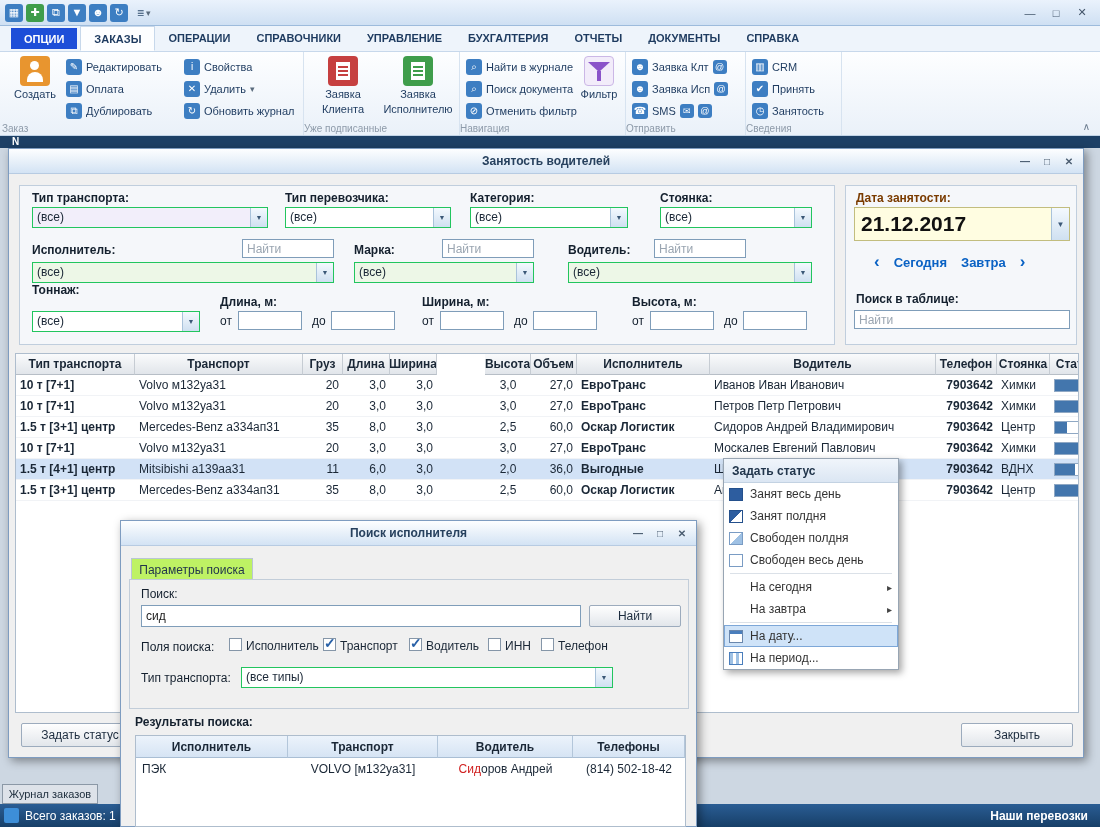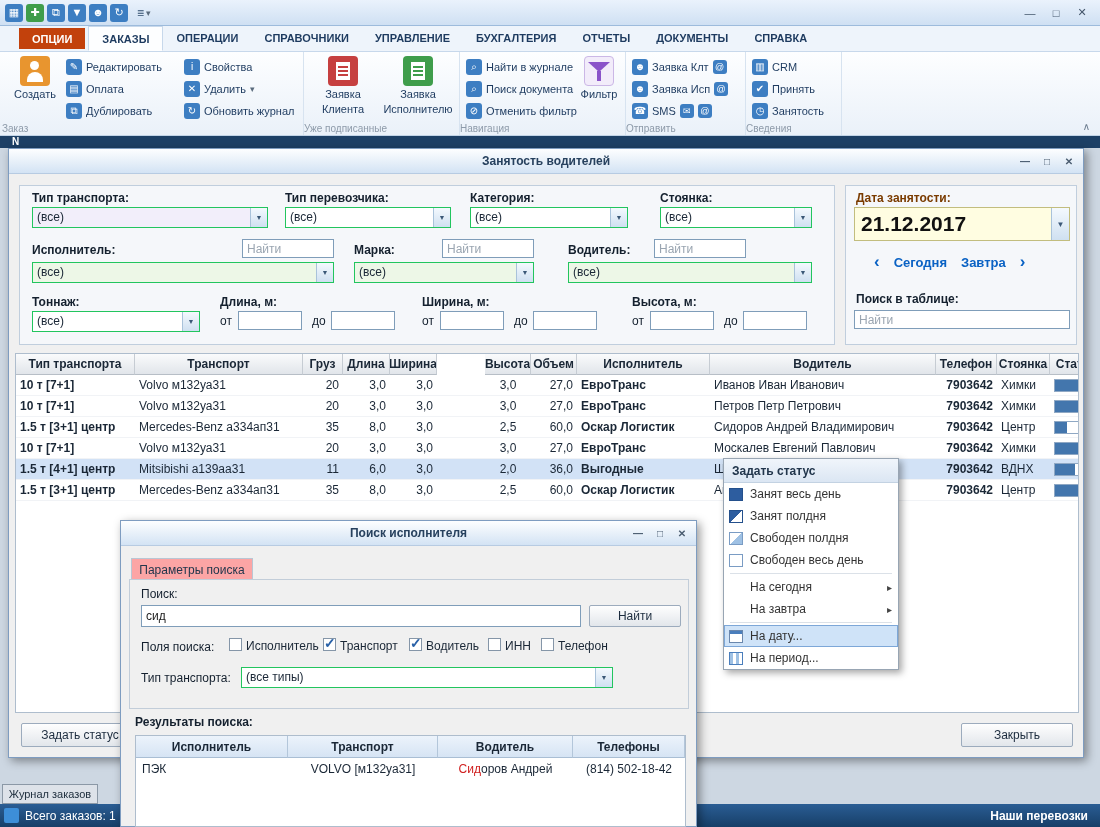--- a/index.html
+++ b/index.html
@@ -18,21 +18,21 @@
   .qmenu{display:flex;align-items:center;gap:2px;margin-left:6px;color:#2c4a6b;font-size:12px;}
   .title-text{position:absolute;left:0;right:0;text-align:center;font-weight:bold;color:#1d3a5f;}
   .win-controls{margin-left:auto;display:flex;gap:2px;padding-right:6px;z-index:2;}
   .win-btn{width:24px;height:18px;display:flex;align-items:center;justify-content:center;
     color:#44566b;font-size:11px;}
 
   
   .tabs{position:absolute;left:0;top:26px;right:0;height:26px;background:#eef4fb;
     border-bottom:1px solid #c7d8eb;display:flex;align-items:stretch;padding-left:3px;}
   .tab{padding:6px 13px 0 13px;font-size:11px;font-weight:bold;color:#1d3a5f;}
-  .tab.options{background:#c2410c;color:#fff;margin:2px 3px 2px 16px;padding:5px 13px;}
+  .tab.options{background:#1d4ed8;color:#fff;margin:2px 3px 2px 8px;padding:5px 13px;}
   .tab.active{background:#fdfeff;border:1px solid #c7d8eb;border-bottom:1px solid #fdfeff;}
 
   
   .ribbon{position:absolute;left:0;top:52px;right:0;height:84px;
     background:linear-gradient(#fdfeff,#eaf1f9);border-bottom:1px solid #c2d4e7;}
   .rgroup{position:absolute;top:0;bottom:0;border-right:1px solid #d7e3f0;}
   .rgroup-label{position:absolute;bottom:1px;left:0;right:0;text-align:left;
     font-size:10px;color:#8d9aa9;}
   .rlarge{position:absolute;top:4px;display:flex;flex-direction:column;align-items:center;
     gap:2px;font-size:11px;color:#1d3a5f;text-align:center;line-height:1.15;}
@@ -151,21 +151,21 @@
   .msep{height:1px;background:#dbe1e8;margin:2px 6px;}
   .ic-busy-full{background:#2d5d9f;border:1px solid #24508c;}
   .ic-busy-half{background:linear-gradient(135deg,#2d5d9f 50%,#fff 50%);border:1px solid #24508c;}
   .ic-free-full{background:#fff;border:1px solid #7a9cc4;}
   .ic-free-half{background:linear-gradient(135deg,#fff 50%,#9fc1e4 50%);border:1px solid #7a9cc4;}
   .ic-cal{background:#fff;border:1px solid #6a87ad;position:relative;}
   .ic-cal::before{content:"";position:absolute;left:0;right:0;top:0;height:3px;background:#4a7ebc;}
   .ic-period{border:1px solid #4a7ebc;background:repeating-linear-gradient(90deg,#9fc1e4 0 3px,#fff 3px 6px);}
 
   
-  .ptab{position:absolute;background:#fca5a5;border:1px solid #b9c6d4;border-bottom:none;
+  .ptab{position:absolute;background:#bef264;border:1px solid #b9c6d4;border-bottom:none;
     display:flex;align-items:center;justify-content:center;color:#22364c;}
   .pbox{position:absolute;border:1px solid #c2cdd9;}
   .cb{position:absolute;width:13px;height:13px;border:1px solid #8596a8;background:#fff;}
   .cb.checked::after{content:"✓";position:absolute;top:-4px;left:0px;color:#2a62a8;
     font-weight:bold;font-size:14px;}
   .cb-label{position:absolute;white-space:nowrap;color:#1a2736;}
   .red{color:#d02020;}
   .rth{height:22px;background:linear-gradient(#ecf3fb,#d6e4f4);border-right:1px solid #b3c6da;
     border-bottom:1px solid #a9bed4;font-weight:bold;display:flex;align-items:center;
     justify-content:center;flex:none;}
@@ -375,21 +375,21 @@
       </div>
       <div class="combo grn" style="left:334px;top:76px;width:180px;">
         <span class="txt">(все)</span>
         <span class="arrow-btn">▼</span>
       </div>
       <div class="combo grn" style="left:548px;top:76px;width:244px;">
         <span class="txt">(все)</span>
         <span class="arrow-btn">▼</span>
       </div>
 
-      <span class="flabel" style="left:12px;top:109px;text-align:right;">Тоннаж:</span>
+      <span class="flabel" style="left:12px;top:97px;text-align:right;">Тоннаж:</span>
       <span class="flabel" style="left:200px;top:109px;">Длина, м:</span>
       <span class="flabel" style="left:402px;top:109px;">Ширина, м:</span>
       <span class="flabel" style="left:612px;top:109px;">Высота, м:</span>
 
       <div class="combo" style="left:12px;top:125px;width:168px;">
         <span class="txt">(все)</span>
         <span class="arrow-btn">▼</span>
       </div>
 
       <span class="flabel plain" style="left:200px;top:128px;">от</span>

